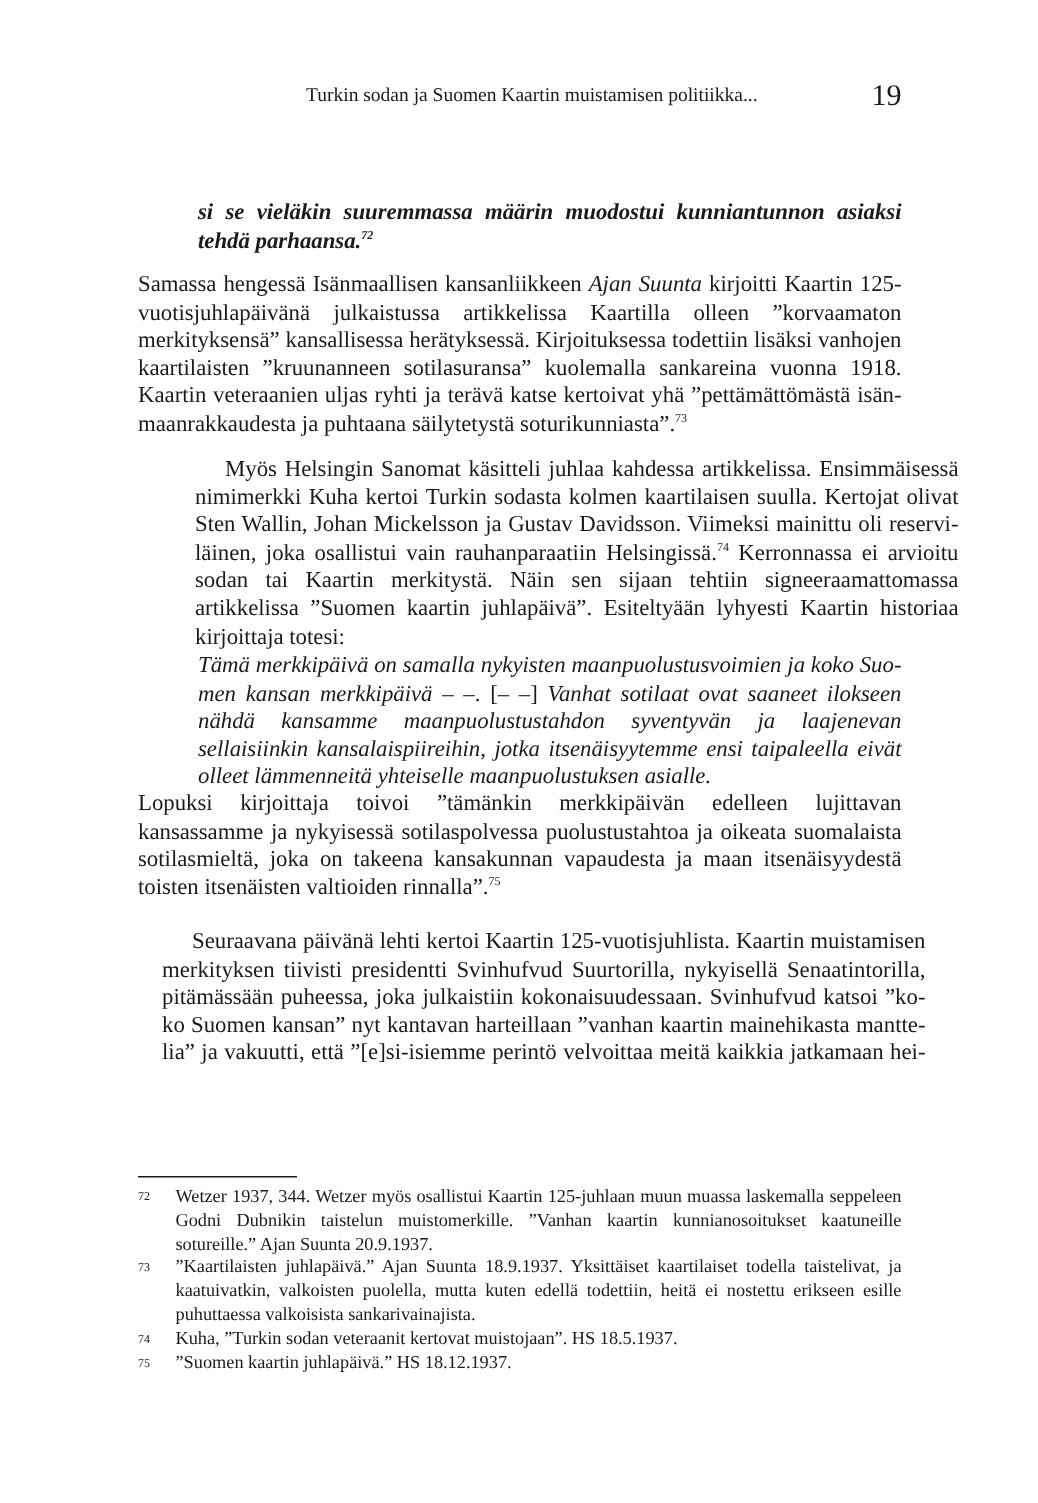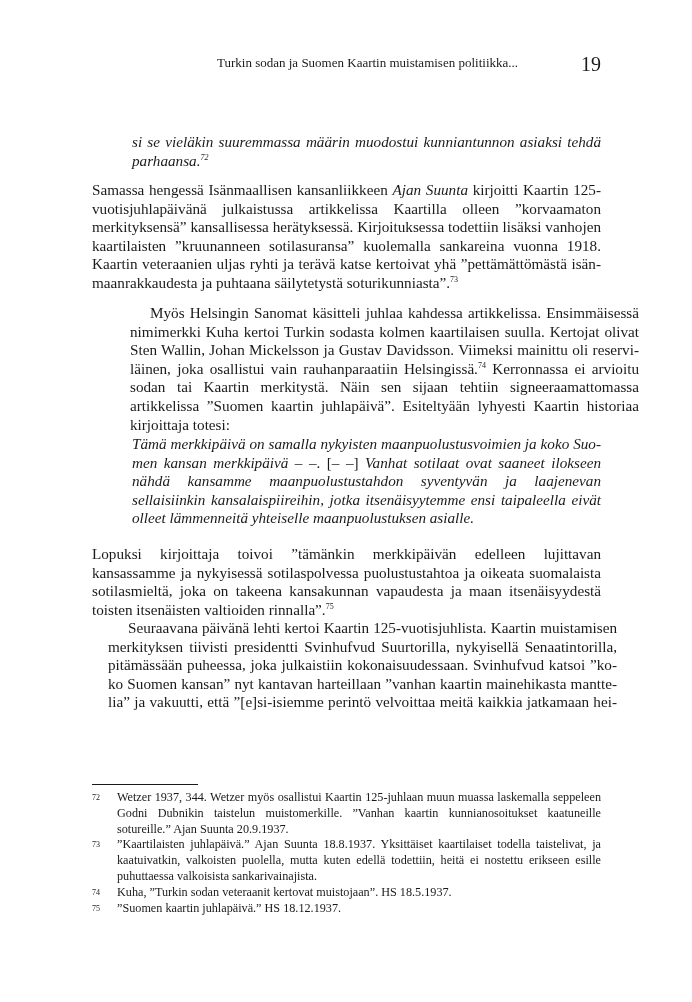--- a/index.html
+++ b/index.html
@@ -1,31 +1,31 @@
 <!DOCTYPE html>
 <html><head>
 <meta charset="utf-8">
 <style>
   html, body { margin: 0; padding: 0; background: #ffffff; }
   body { width: 692px; height: 1002px; position: relative; overflow: hidden;
          font-family: "Liberation Serif", "DejaVu Serif", serif; color: #1a1a1a; }
   .page { position: absolute; left: 92px; top: 0; width: 509px; }
   .header { position: absolute; top: 55px; left: 0; width: 509px; height: 20px;
             font-size: 13px; }
-  .running-title { position: absolute; left: 125px; top: 0; text-align: center; }
+  .running-title { position: absolute; left: 112px; top: 0; text-align: center; }
   .page-number { position: absolute; right: 0; top: -2px; font-size: 20px; }
   p { margin: 0; font-size: 15.2px; line-height: 18.6px; text-align: justify; hyphens: manual; }
   .quote { margin-left: 40px; font-style: italic; }
   .indent { text-indent: 20px; }
   sup { font-size: 8px; line-height: 0; vertical-align: 6px; }
-  .b1 { position: absolute; top: 133px; left: 0; width: 509px; }
+  .b1 { position: absolute; top: 133px; left: 0; width: 509px; font-weight: bold; }
   .b2 { position: absolute; top: 181px; left: 0; width: 509px; }
   .b3 { position: absolute; top: 304px; left: 0; width: 509px; margin-left: 38px; }
   .b4 { position: absolute; top: 435px; left: 0; width: 509px; }
-  .b5 { position: absolute; top: 545px; left: 0; width: 509px; }
+  .b5 { position: absolute; top: 527px; left: 0; width: 509px; }
   .b6 { position: absolute; top: 619px; left: 16px; width: 509px; }
   .fn-rule { position: absolute; top: 784px; left: 0; width: 106px; border-top: 1px solid #1a1a1a; }
   .footnotes { position: absolute; top: 790px; left: 0; width: 509px; font-size: 12.2px; line-height: 15.8px; }
   .fn { position: relative; padding-left: 25px; text-align: justify; margin-bottom: 0; }
   .fn-num { position: absolute; left: 0; top: 0; font-size: 8px; }
   .fn-text { display: block; }
 </style>
 </head>
 <body>
 
@@ -62,21 +62,21 @@
 
   <div class="fn-rule"></div>
 
   <div class="footnotes">
     <div class="fn">
       <span class="fn-num">72</span>
       <span class="fn-text">Wetzer 1937, 344. Wetzer myös osallistui Kaartin 125-juhlaan muun muassa laskemalla seppe­leen Godni Dubnikin taistelun muistomerkille. ”Vanhan kaartin kunnianosoitukset kaatuneille sotureille.” Ajan Suunta 20.9.1937.</span>
     </div>
     <div class="fn">
       <span class="fn-num">73</span>
-      <span class="fn-text">”Kaartilaisten juhlapäivä.” Ajan Suunta 18.8.1937. Yksittäiset kaartilaiset todella taistelivat, ja kaatuivatkin, valkoisten puolella, mutta kuten edellä todettiin, heitä ei nostettu erikseen esille puhuttaessa valkoisista sankarivainajista.</span>
+      <span class="fn-text">”Kaartilaisten juhlapäivä.” Ajan Suunta 18.9.1937. Yksittäiset kaartilaiset todella taistelivat, ja kaatuivatkin, valkoisten puolella, mutta kuten edellä todettiin, heitä ei nostettu erikseen esille puhuttaessa valkoisista sankarivainajista.</span>
     </div>
     <div class="fn">
       <span class="fn-num">74</span>
       <span class="fn-text">Kuha, ”Turkin sodan veteraanit kertovat muistojaan”. HS 18.5.1937.</span>
     </div>
     <div class="fn">
       <span class="fn-num">75</span>
       <span class="fn-text">”Suomen kaartin juhlapäivä.” HS 18.12.1937.</span>
     </div>
   </div>

